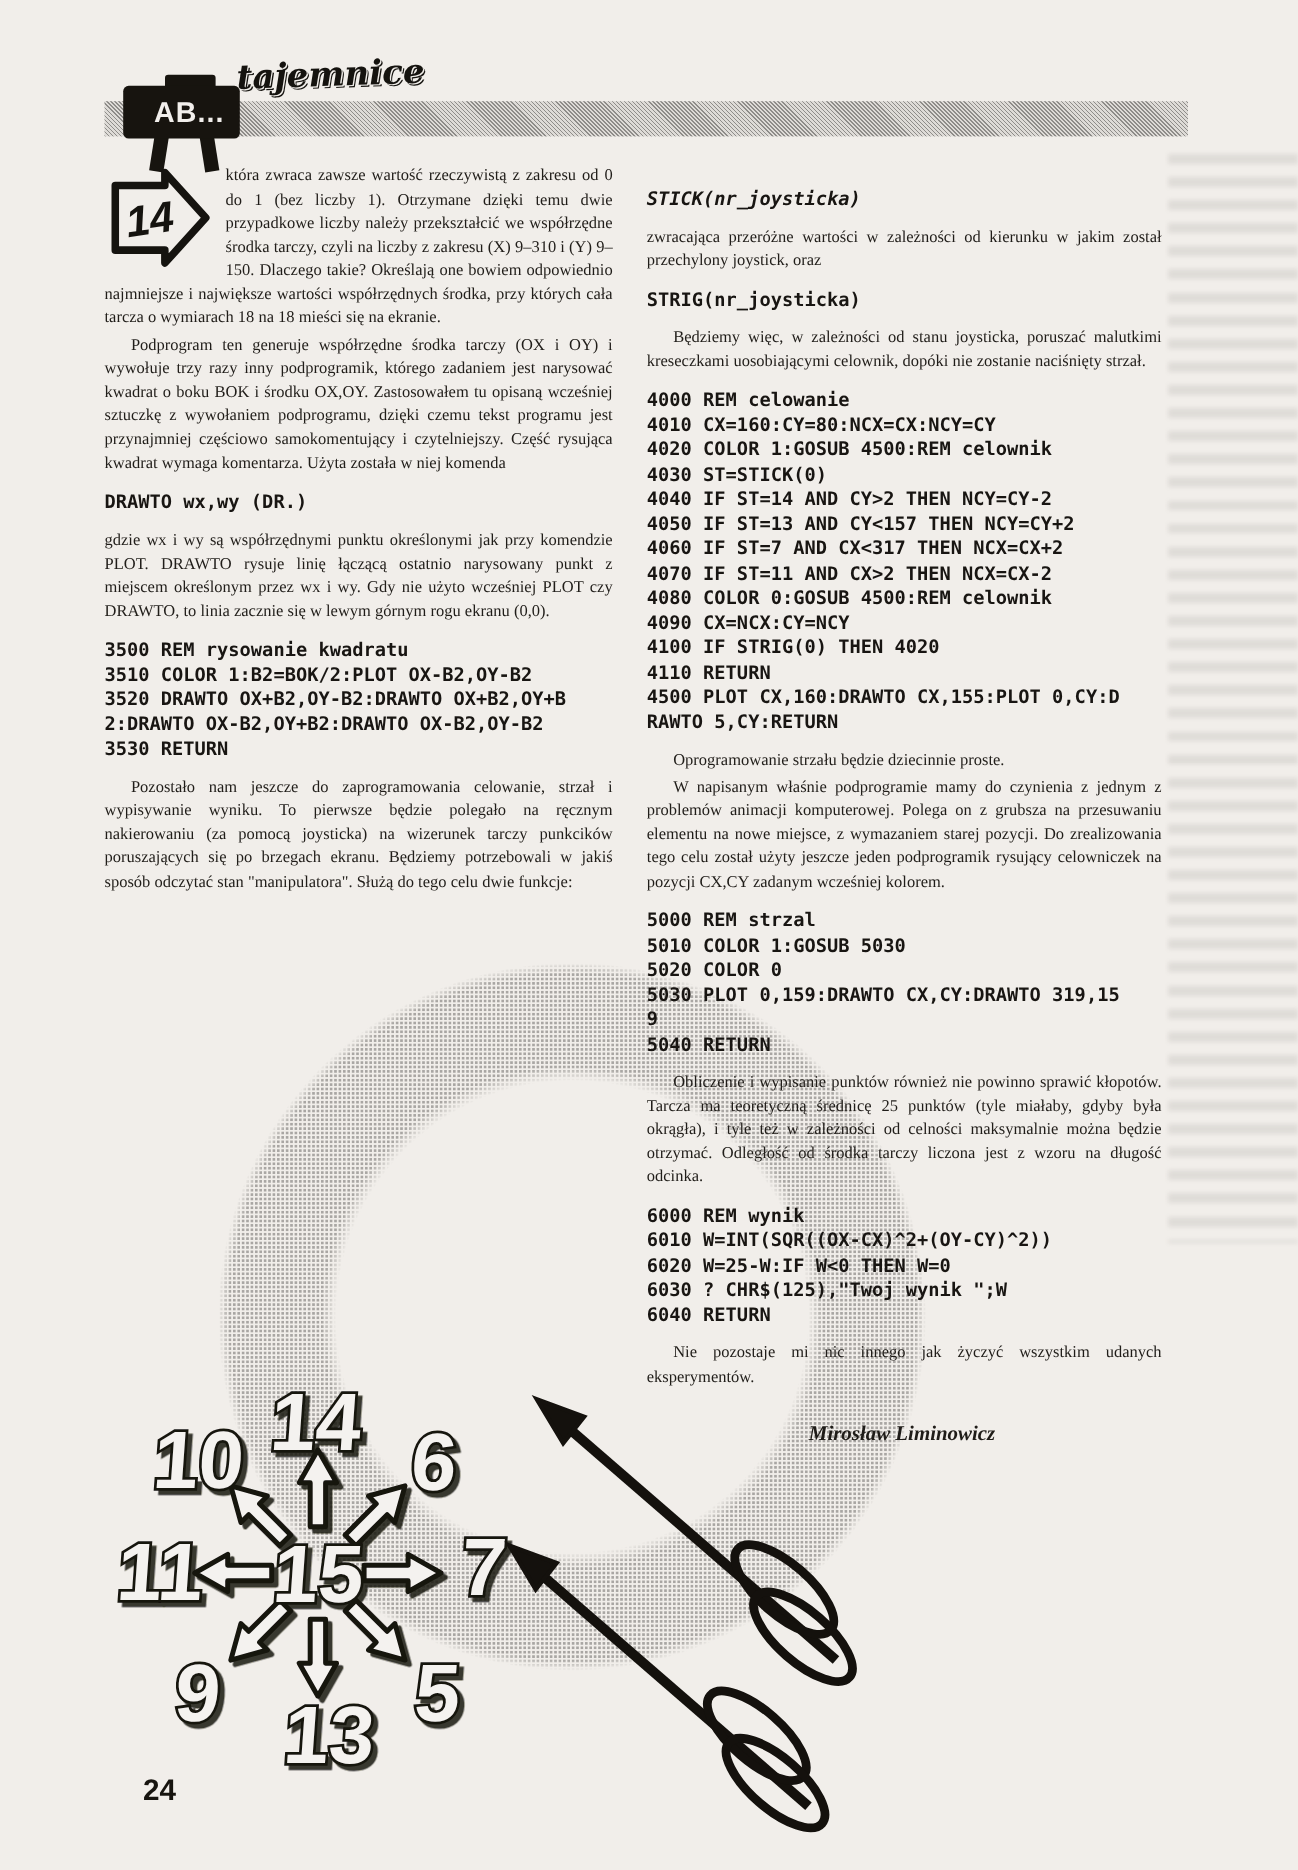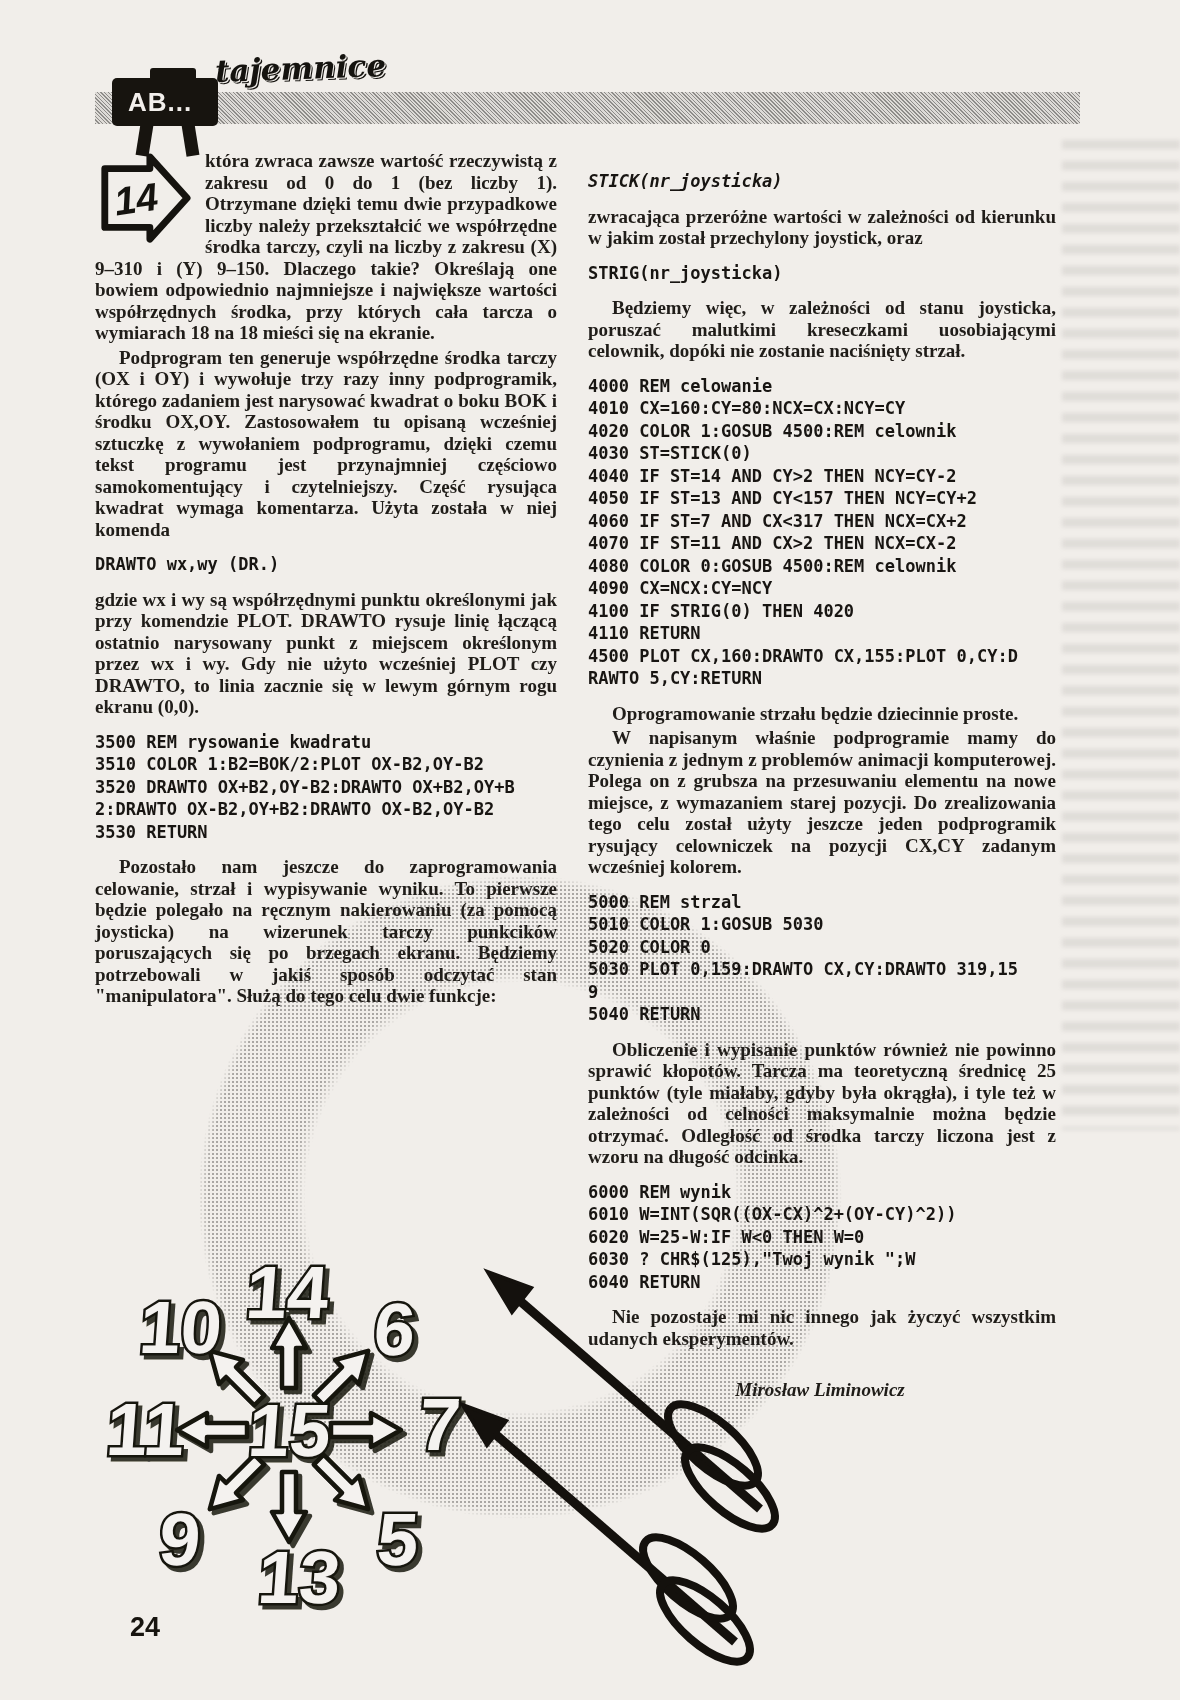--- a/index.html
+++ b/index.html
@@ -34,33 +34,33 @@
     font-family:"DejaVu Serif",serif;font-style:italic;font-weight:bold;font-size:31px;
     color:#15130f;text-shadow:1px 1px 0 #f1eeea,2px 2px 0 #15130f;
   }
   .banner{
     position:absolute;left:95px;top:92px;width:985px;height:32px;z-index:1;
     background:repeating-linear-gradient(45deg,#8e8c89 0 1px,#dedbd7 1px 2.6px);
   }
   .ab-knob{position:absolute;left:150px;top:68px;width:46px;height:14px;background:#17140f;border-radius:3px 3px 0 0;z-index:2;}
   .ab-sign{
     position:absolute;left:112px;top:78px;width:106px;height:48px;background:#17140f;border-radius:5px;
-    display:flex;align-items:center;padding-left:16px;box-sizing:border-box;z-index:3;
+    display:flex;align-items:center;padding-left:28px;box-sizing:border-box;z-index:3;
   }
   .ab-sign-label{font-family:"Liberation Sans",sans-serif;font-weight:900;font-size:26px;color:#f2efec;letter-spacing:1px;}
   .ab-leg{position:absolute;width:13px;height:32px;background:#17140f;top:124px;z-index:2;}
   .ab-leg.l1{left:138px;transform:rotate(9deg);}
   .ab-leg.l2{left:184px;transform:rotate(-9deg);}
   
   .col{position:absolute;top:150px;z-index:2;}
   .col-left{left:95px;width:462px;}
   .col-right{left:588px;width:468px;}
   .col p{
-    margin:0 0 3px 0;font-size:19px;line-height:21.5px;text-align:justify;
-    font-weight:bold;color:#201d19;
+    margin:0 0 3px 0;font-size:15px;line-height:21.5px;text-align:justify;
+    font-weight:normal;color:#201d19;
   }
   .col p.indent{text-indent:24px;}
   .code{
     font-family:"DejaVu Sans Mono",monospace;font-weight:bold;font-size:17px;line-height:22.5px;
     white-space:pre-wrap;word-break:break-all;margin:13px 0;max-width:438px;color:#181512;
   }
   .code.first{margin-top:20px;font-style:italic;}
   .lesson-badge{float:left;width:98px;height:92px;margin:2px 12px 4px 0;}
   .author-line{
     margin-top:30px;text-align:center;font-style:italic;font-weight:bold;font-size:19px;

